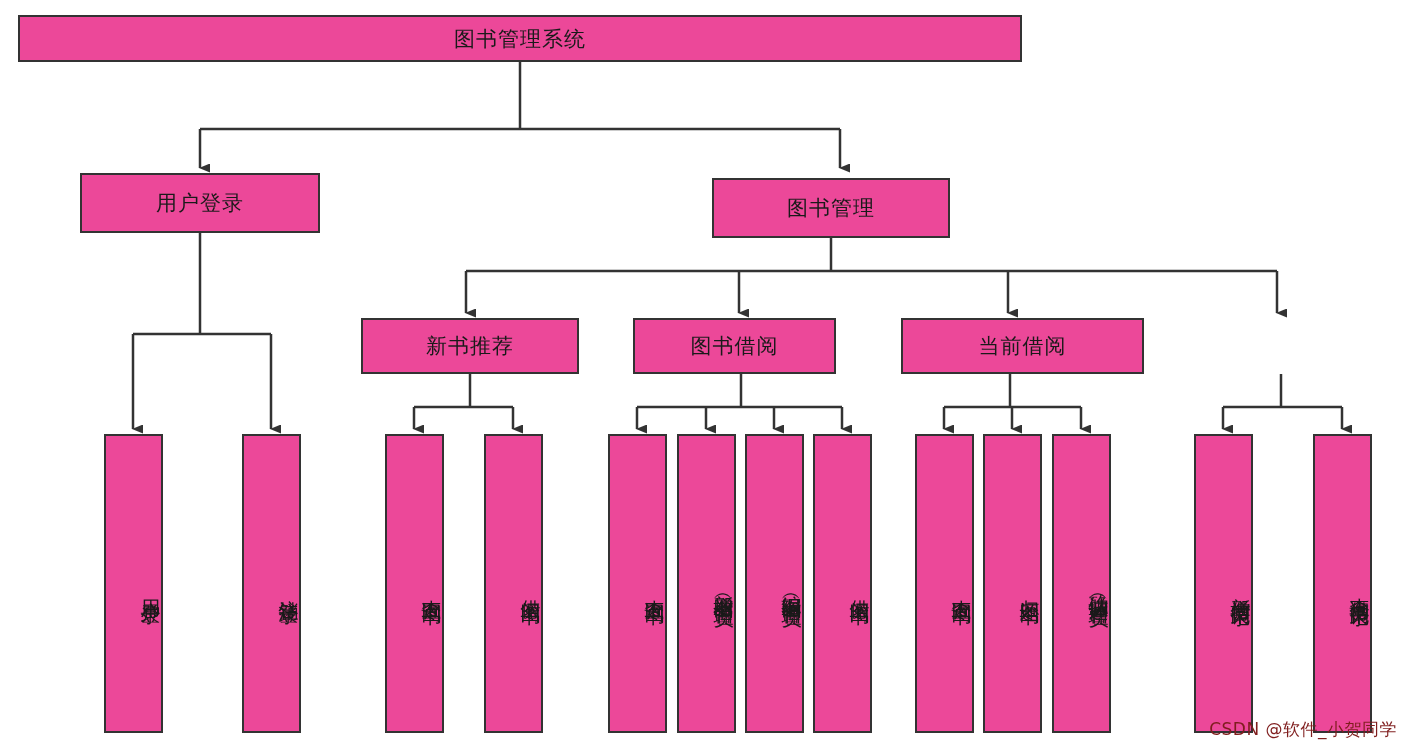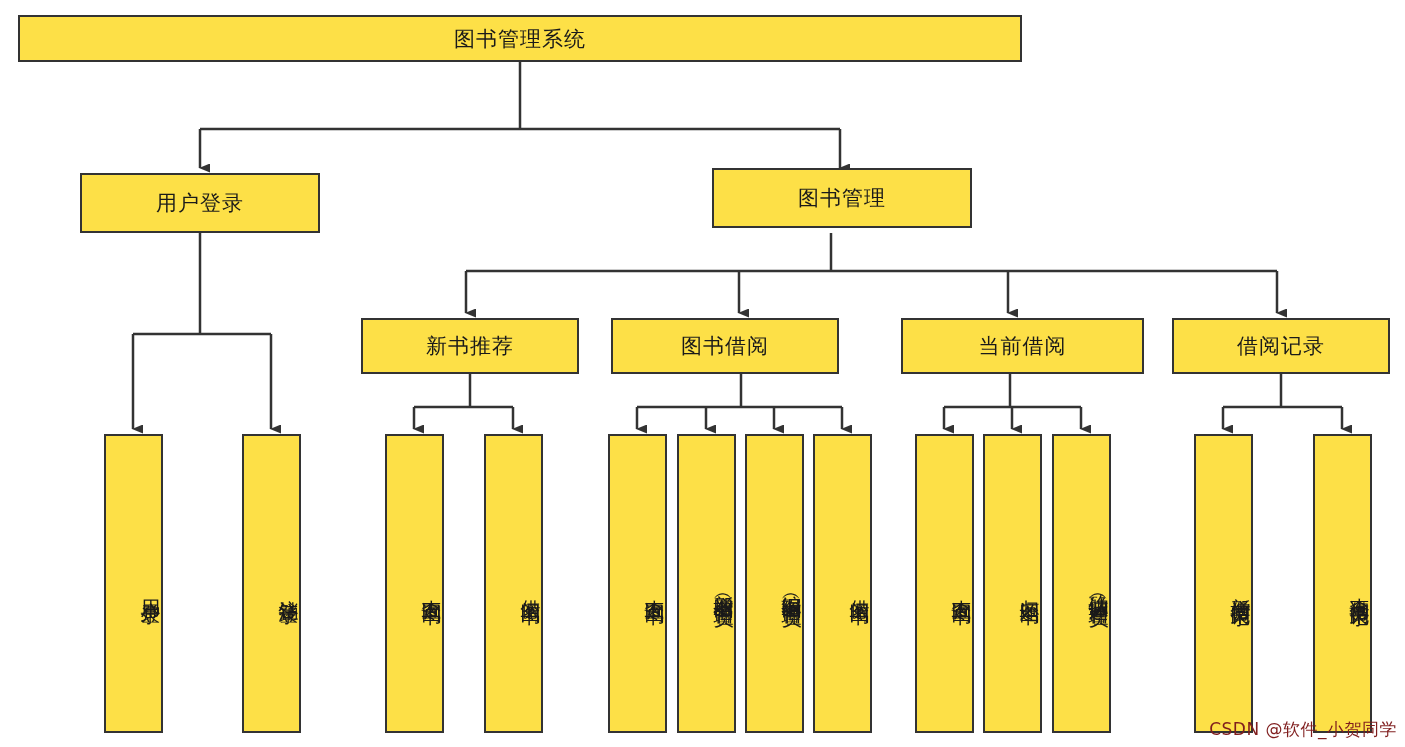--- a/index.html
+++ b/index.html
@@ -12,21 +12,21 @@
     width: 1405px;
     height: 747px;
     background: #ffffff;
     font-family: "DejaVu Sans", "Liberation Sans", sans-serif;
     overflow: hidden;
   }
   .node {
     position: absolute;
     box-sizing: border-box;
     border: 2px solid #333333;
-    background: #fde047;
+    background: #ec4899;
     display: flex;
     align-items: center;
     justify-content: center;
     color: #1a1a1a;
   }
   .node.h {
     font-size: 21px;
     letter-spacing: 1px;
   }
   .node.v {
@@ -116,35 +116,32 @@
     </g>
   </svg>
 
   <div class="node h" id="n-root" style="left: 18px; top: 15px; width: 1004px; height: 47px;">
     <span class="txt">图书管理系统</span>
   </div>
 
   <div class="node h" id="n-l2-0" style="left: 80px; top: 173px; width: 240px; height: 60px;">
     <span class="txt">用户登录</span>
   </div>
-  <div class="node h" id="n-l2-1" style="left: 712px; top: 168px; width: 260px; height: 60px;">
+  <div class="node h" id="n-l2-1" style="left: 712px; top: 178px; width: 238px; height: 60px;">
     <span class="txt">图书管理</span>
   </div>
 
   <div class="node h" id="n-l3-0" style="left: 361px; top: 318px; width: 218px; height: 56px;">
     <span class="txt">新书推荐</span>
   </div>
-  <div class="node h" id="n-l3-1" style="left: 611px; top: 318px; width: 228px; height: 56px;">
+  <div class="node h" id="n-l3-1" style="left: 633px; top: 318px; width: 203px; height: 56px;">
     <span class="txt">图书借阅</span>
   </div>
   <div class="node h" id="n-l3-2" style="left: 901px; top: 318px; width: 243px; height: 56px;">
     <span class="txt">当前借阅</span>
-  </div>
-  <div class="node h" id="n-l3-3" style="left: 1172px; top: 318px; width: 218px; height: 56px;">
-    <span class="txt">借阅记录</span>
   </div>
 
   <div class="node v" id="n-lf-0" style="left: 104px; top: 434px; width: 59px; height: 299px;">
     <span class="txt">用户登录</span>
   </div>
   <div class="node v" id="n-lf-1" style="left: 242px; top: 434px; width: 59px; height: 299px;">
     <span class="txt">注销登录</span>
   </div>
   <div class="node v" id="n-lf-2" style="left: 385px; top: 434px; width: 59px; height: 299px;">
     <span class="txt">查询图书</span>

